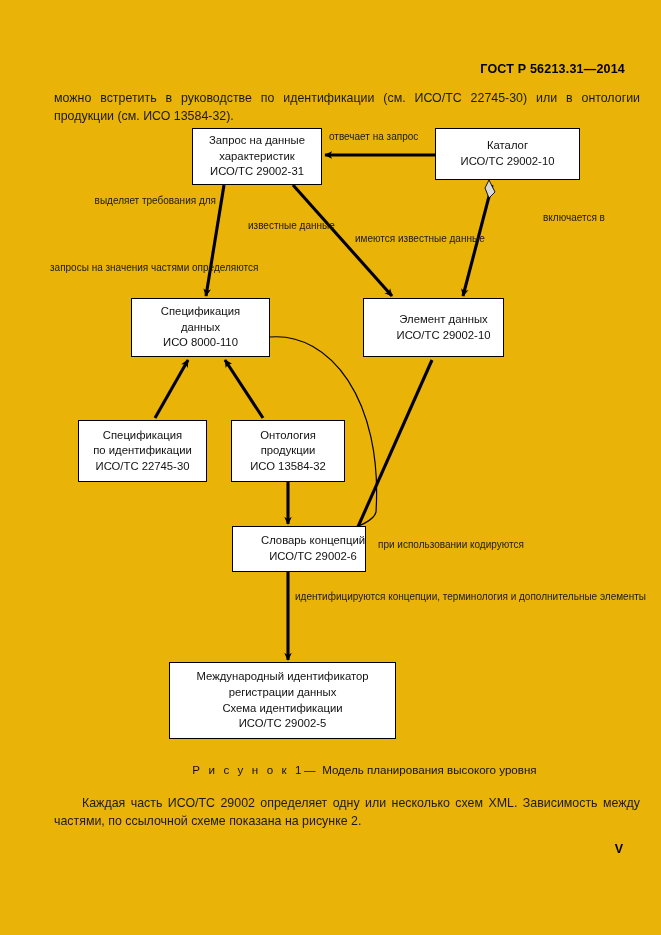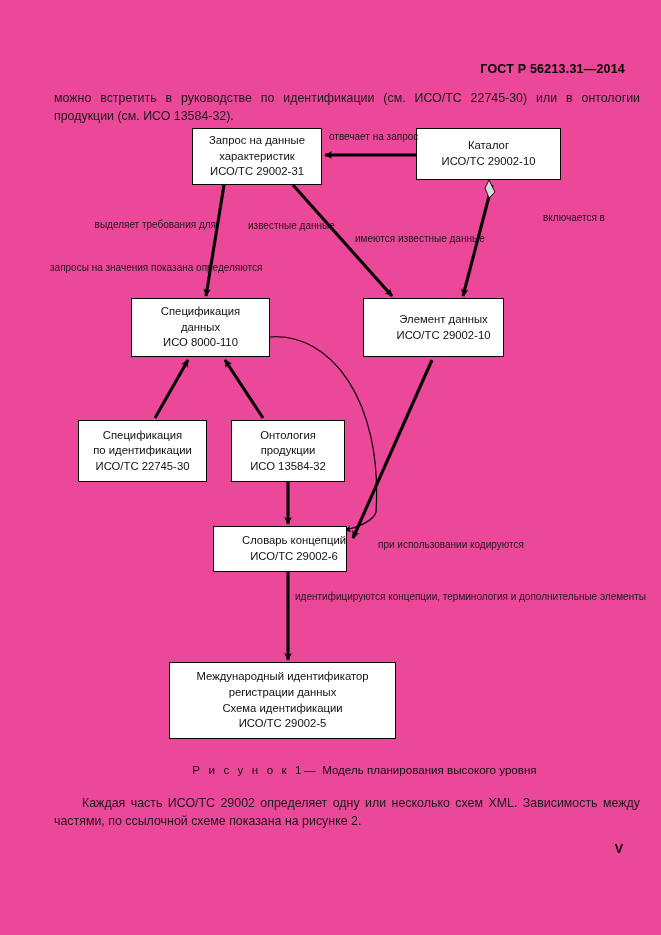--- a/index.html
+++ b/index.html
@@ -9,21 +9,21 @@
   }
   body {
     font-family: "Liberation Sans", "DejaVu Sans", sans-serif;
     color: #000000;
   }
   #page {
     position: relative;
     width: 661px;
     height: 935px;
     overflow: hidden;
-    background: #ec4899;
+    background: #eab308;
   }
 
   
   .doc-header {
     position: absolute;
     top: 62px;
     right: 36px;
     font-size: 12.5px;
     font-weight: bold;
     letter-spacing: 0.2px;
@@ -109,21 +109,21 @@
   .node .ln { display: block; white-space: nowrap; }
 
   .edge-label {
     position: absolute;
     font-size: 10px;
     line-height: 14.6px;
     color: #1a1a1a;
     white-space: nowrap;
   }
   .edge-label.ctr { text-align: center; }
-  .edge-label.rgt { text-align: right; margin-top: 24px; }
+  .edge-label.rgt { text-align: right; }
 </style>
 </head>
 <body>
 
 <div id="page">
 
   <div class="doc-header">ГОСТ Р 56213.31—2014</div>
 
   <div class="body-par" id="intro-paragraph">можно встретить в руководстве по идентификации (см. ИСО/ТС 22745-30) или в онтологии продукции (см. ИСО 13584-32).</div>
 
@@ -164,21 +164,21 @@
 
       <path d="M288,572 L288,660" stroke="#000" stroke-width="3.1" fill="none" marker-end="url(#ah-thick)"></path>
     </svg>
 
     <div class="node" style="left:192px; top:128px; width:130px; height:57px;">
       <span class="ln">Запрос на данные</span>
       <span class="ln">характеристик</span>
       <span class="ln">ИСО/ТС 29002-31</span>
     </div>
 
-    <div class="node" style="left:416px; top:128px; width:145px; height:52px;align-items:center;">
+    <div class="node" style="left:435px; top:128px; width:145px; height:52px;align-items:center;">
       <span class="ln">Каталог</span>
       <span class="ln">ИСО/ТС 29002-10</span>
     </div>
 
     <div class="node" style="left:131px; top:298px; width:139px; height:59px;">
       <span class="ln">Спецификация</span>
       <span class="ln">данных</span>
       <span class="ln">ИСО 8000-110</span>
     </div>
 
@@ -192,21 +192,21 @@
       <span class="ln">по идентификации</span>
       <span class="ln">ИСО/ТС 22745-30</span>
     </div>
 
     <div class="node" style="left:231px; top:420px; width:114px; height:62px;">
       <span class="ln">Онтология</span>
       <span class="ln">продукции</span>
       <span class="ln">ИСО 13584-32</span>
     </div>
 
-    <div class="node" style="left:213px; top:526px; width:134px; height:46px;padding-left:32px;">
+    <div class="node" style="left:232px; top:526px; width:134px; height:46px;padding-left:32px;">
       <span class="ln">Словарь концепций</span>
       <span class="ln">ИСО/ТС 29002-6</span>
     </div>
 
     <div class="node" style="left:169px; top:662px; width:227px; height:77px;">
       <span class="ln">Международный идентификатор</span>
       <span class="ln">регистрации данных</span>
       <span class="ln">Схема идентификации</span>
       <span class="ln">ИСО/ТС 29002-5</span>
     </div>
@@ -215,21 +215,21 @@
       <span class="ln">отвечает на запрос</span>
     </div>
 
     <div class="edge-label rgt" style="left:78px; top:194px; width:138px;">
       <span class="ln">выделяет</span>
       <span class="ln">требования для</span>
     </div>
 
     <div class="edge-label ctr" style="left:50px; top:261px; width:170px;">
       <span class="ln">запросы на значения</span>
-      <span class="ln">показана определяются</span>
+      <span class="ln">частями определяются</span>
     </div>
 
     <div class="edge-label" style="left:248px; top:219px;">
       <span class="ln">известные</span>
       <span class="ln">данные</span>
     </div>
 
     <div class="edge-label" style="left:355px; top:232px;">
       <span class="ln">имеются известные</span>
       <span class="ln">данные</span>

